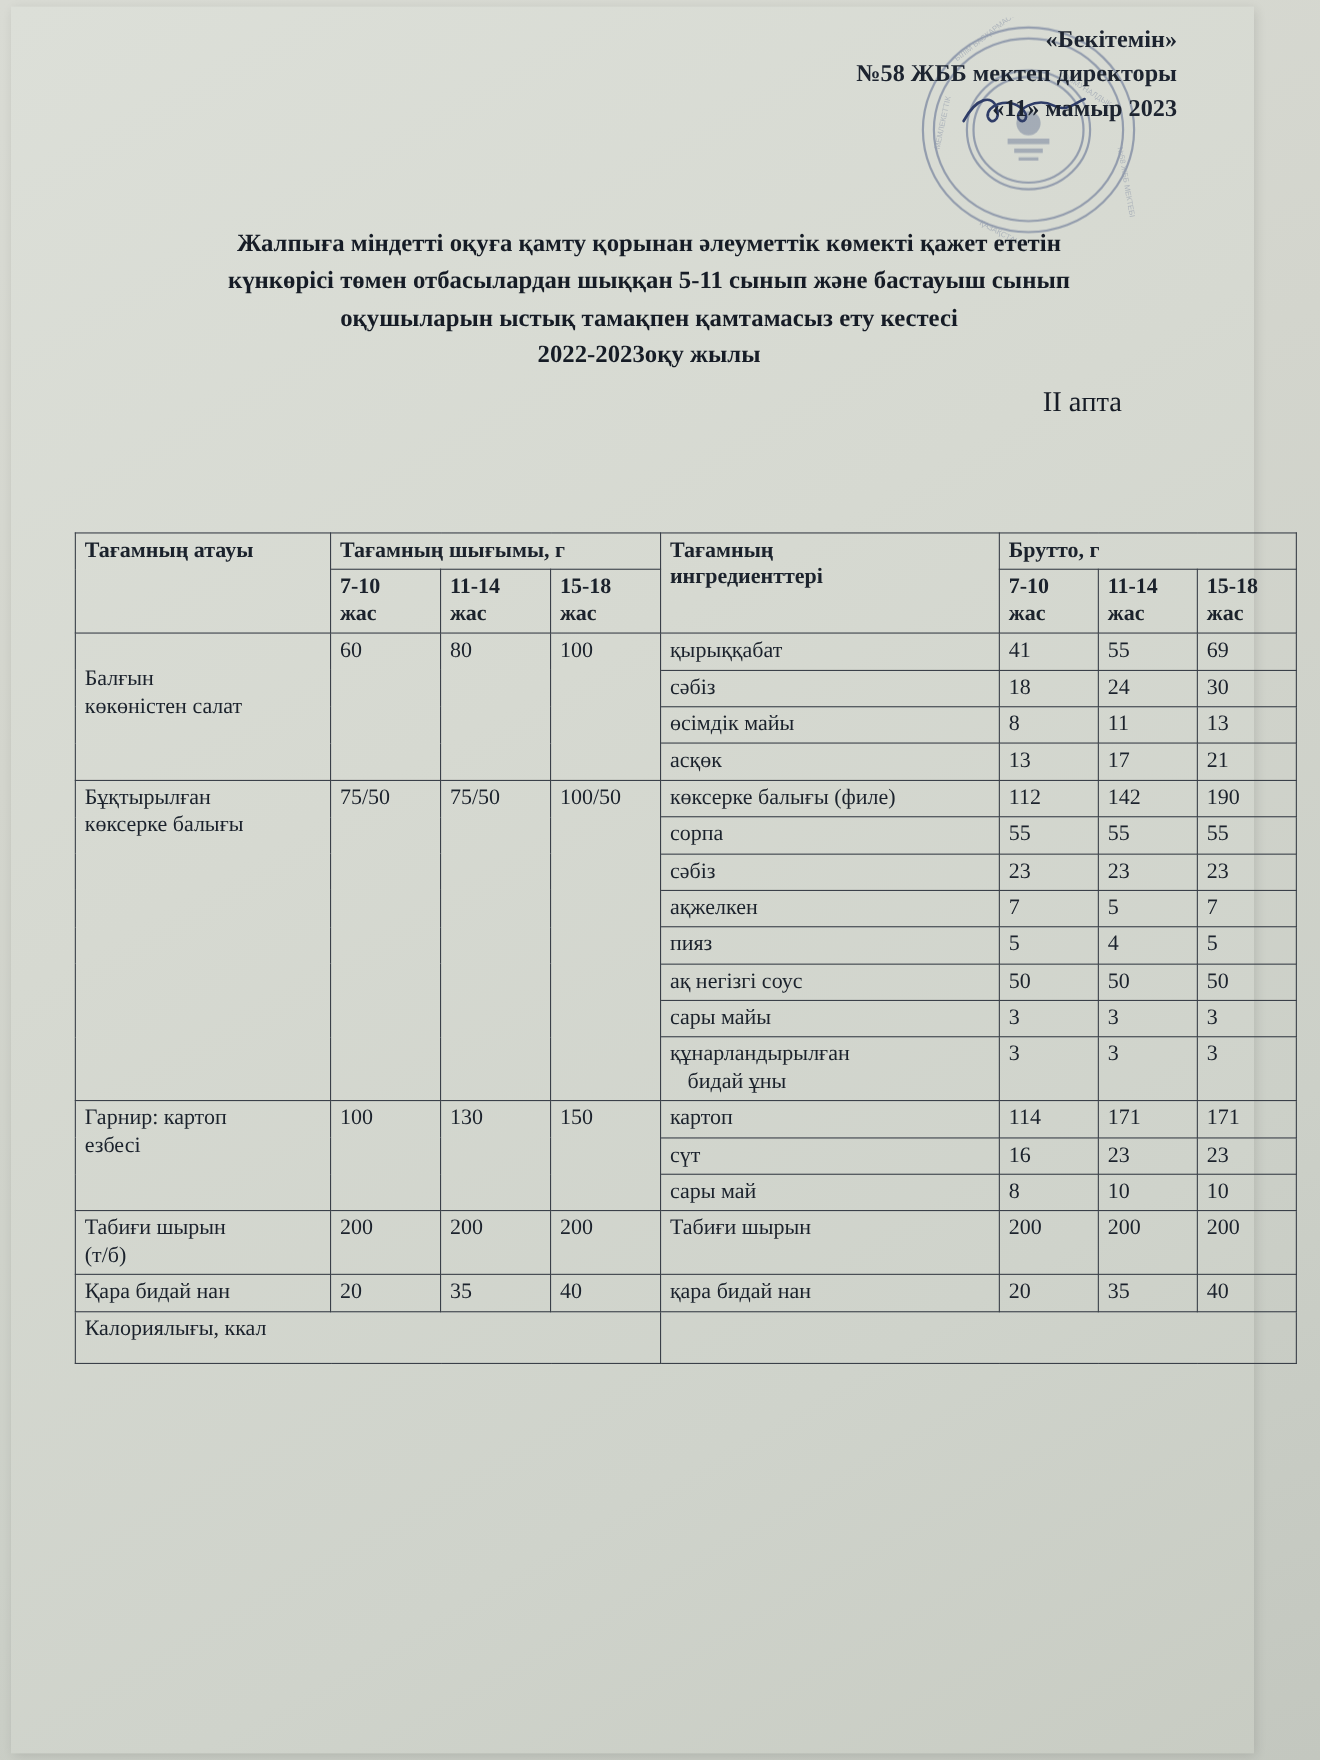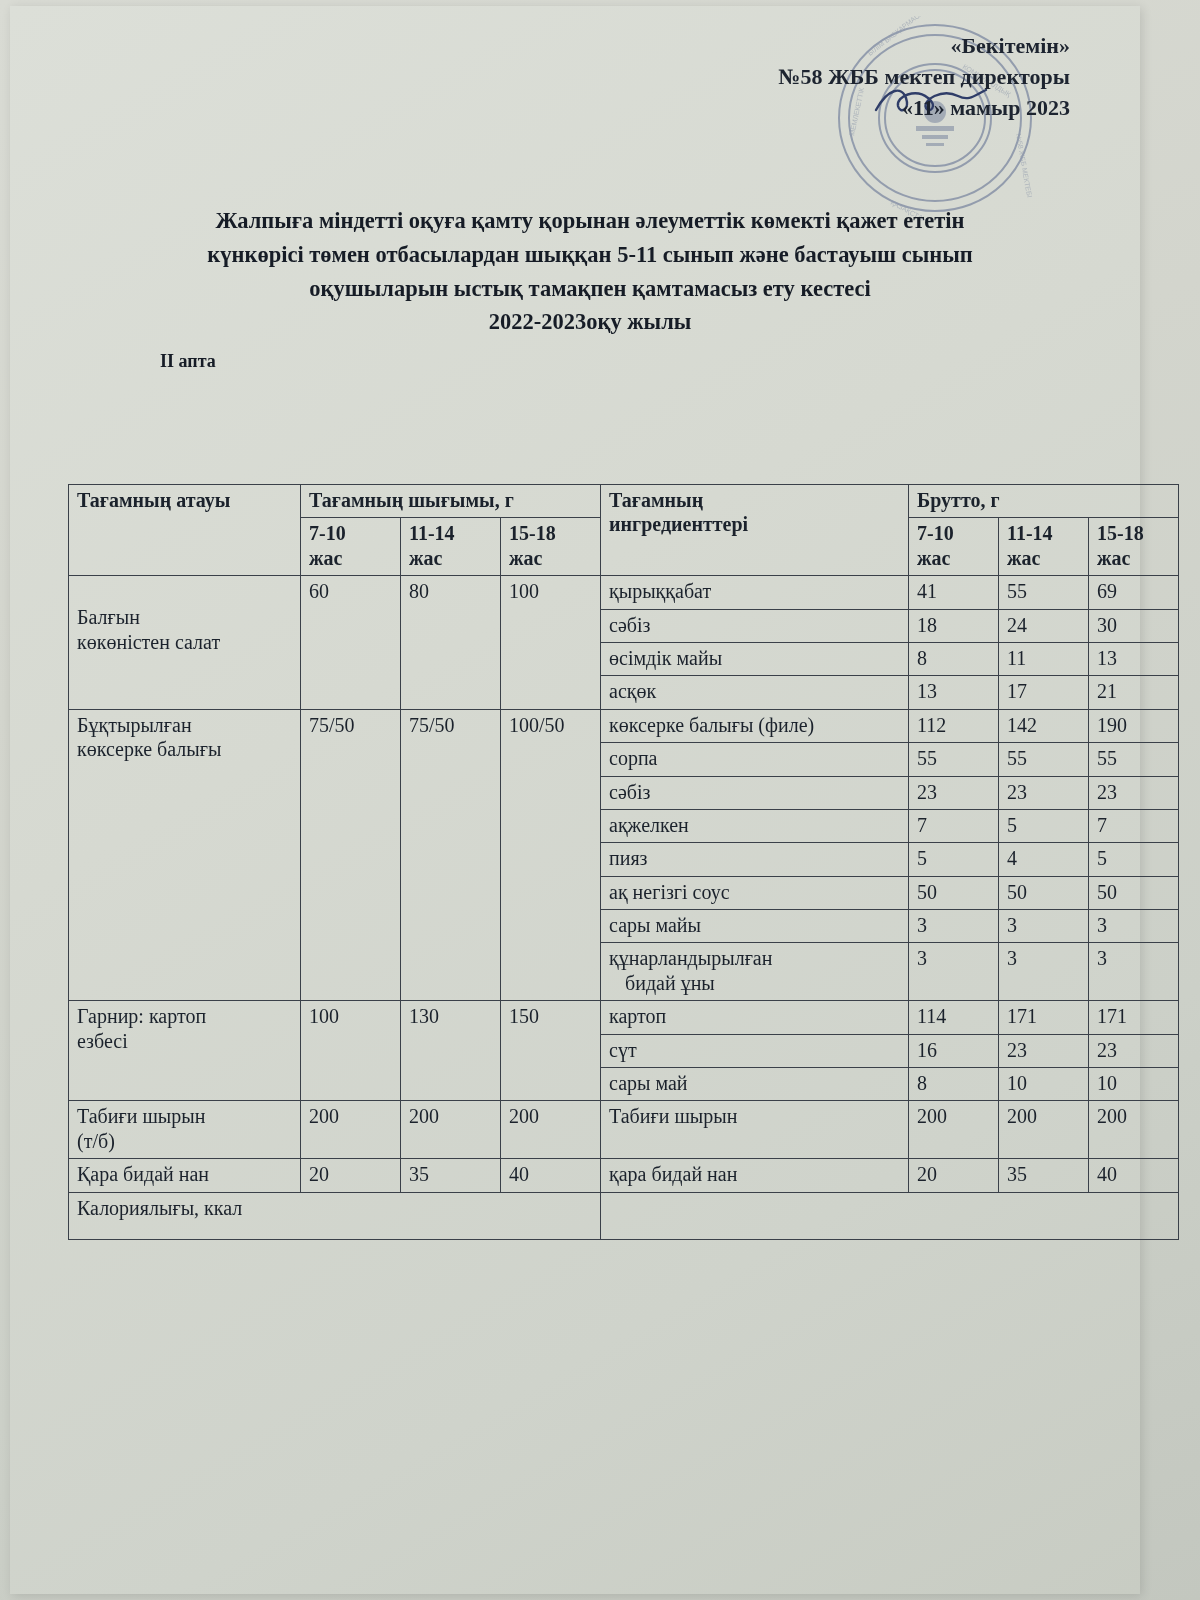--- a/index.html
+++ b/index.html
@@ -24,21 +24,21 @@
     position: absolute;
     left: 10px; top: 6px;
     width: 1130px;
     height: 1588px;
     background: linear-gradient(150deg, #dcdfd8 0%, #d6d9d1 40%, #cfd3cb 75%, #c8ccc3 100%);
     box-shadow: 2px 2px 10px rgba(0,0,0,0.12);
   }
   .header-block {
     position: absolute;
     right: 70px;
-    top: 24px;
+    top: 14px;
     width: 420px;
     text-align: right;
     font-weight: bold;
     font-size: 22px;
     line-height: 1.42;
     color: #1d2430;
   }
   .header-block div { white-space: nowrap; }
   .sign-line {
     display: inline-block;
@@ -74,23 +74,23 @@
     font-weight: bold;
     font-size: 22.5px;
     line-height: 1.5;
     color: #161c26;
   }
   .week {
     position: absolute;
     left: 150px;
     top: 345px;
     width: 860px;
-    text-align: left;
-    font-weight: bold;
-    font-size: 18px;
+    text-align: right;
+    font-weight: normal;
+    font-size: 26px;
     color: #161c26;
   }
   .day {
     position: absolute;
     left: 172px;
     top: 428px;
     font-weight: bold;
     font-size: 22.5px;
     color: #161c26;
   }

